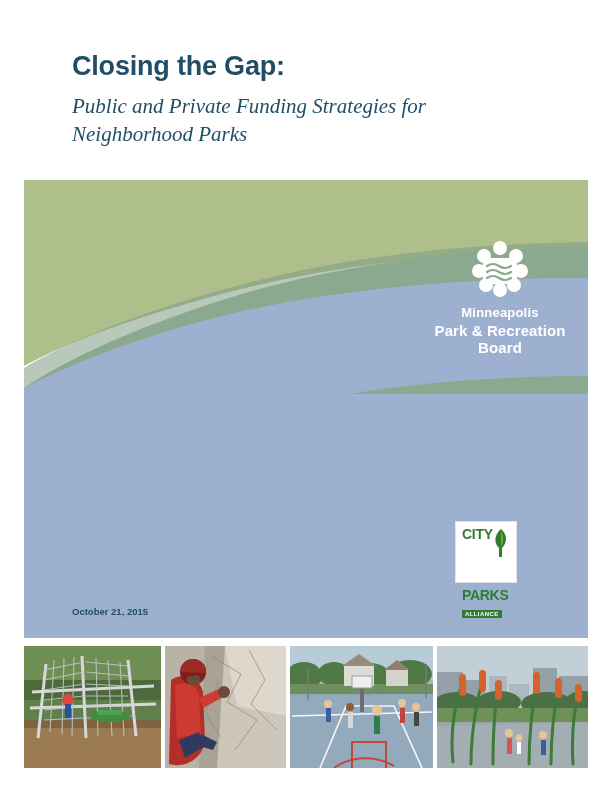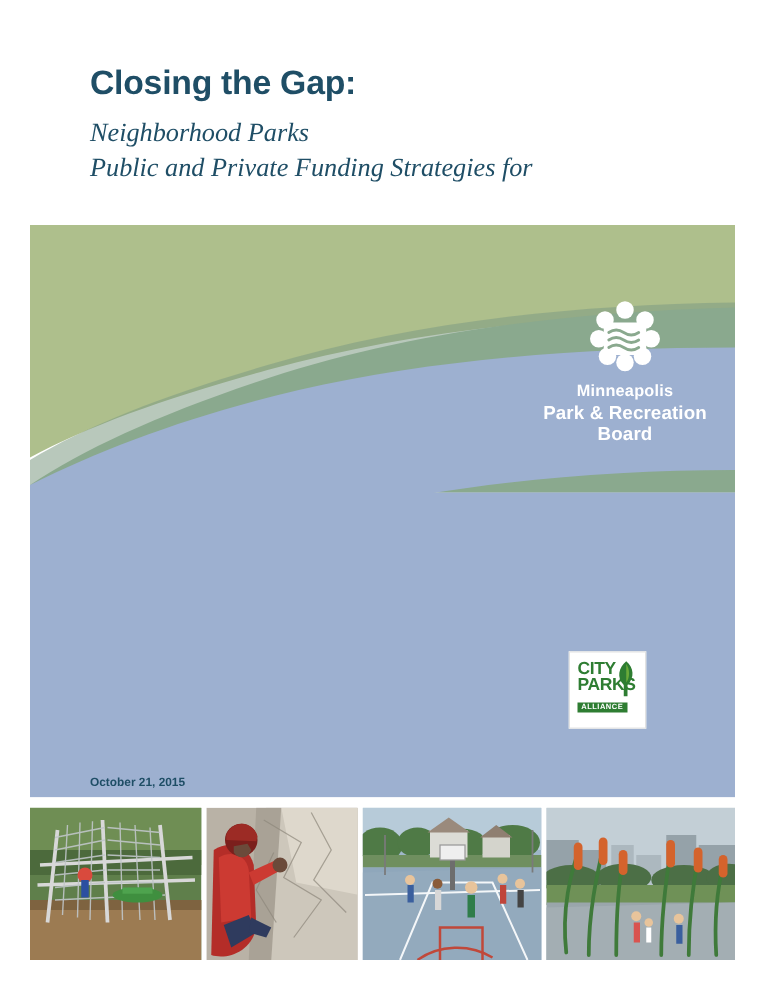--- a/index.html
+++ b/index.html
@@ -116,20 +116,21 @@
     color: #2e7d32;
     line-height: 13px;
     letter-spacing: -0.3px;
   }
   .cpa-parks {
     font-size: 14px;
     font-weight: bold;
     color: #2e7d32;
     line-height: 13px;
     letter-spacing: -0.3px;
+    margin-top: 48px;
   }
   .cpa-alliance {
     font-size: 6px;
     font-weight: bold;
     color: #ffffff;
     background: #2e7d32;
     display: inline-block;
     padding: 1px 3px;
     letter-spacing: 0.4px;
     margin-top: 2px;
@@ -144,21 +145,20 @@
 
   
   .doc-date {
     position: absolute;
     left: 72px;
     top: 606px;
     font-size: 9.5px;
     font-weight: bold;
     color: #1f4e66;
     z-index: 30;
-    margin-top: 15px;
   }
 
   
   .photo-strip {
     position: absolute;
     left: 24px;
     bottom: 24px;
     width: 564px;
     height: 122px;
     display: flex;
@@ -177,22 +177,22 @@
   .photo svg { display: block; }
 </style>
 </head>
 <body>
 
 <div class="page">
 
   <div class="title-block">
     <h1 class="doc-title">Closing the Gap:</h1>
     <div class="doc-subtitle">
+      <span class="sub-line">Public and Private Funding Strategies for</span>
       <span class="sub-line">Neighborhood Parks</span>
-      <span class="sub-line">Public and Private Funding Strategies for</span>
     </div>
   </div>
 
   <div class="band-area">
     <svg class="band-svg" width="564" height="458" viewBox="0 0 564 458" xmlns="http://www.w3.org/2000/svg">
 
       <path d="M0,0 L564,0 L564,70 C420,72 300,86 190,116 C110,138 48,160 0,186 Z" fill="#aebf8c"></path>
 
       <path d="M564,62 C420,64 300,80 190,112 C108,136 46,160 0,188 L0,208 C60,180 130,154 215,134 C320,110 440,100 564,100 Z" fill="#7d9a84" opacity="0.55"></path>
       <path d="M564,66 C410,70 286,90 180,126 C100,153 42,180 0,208 L0,214 L564,214 Z" fill="#8aa98e"></path>

